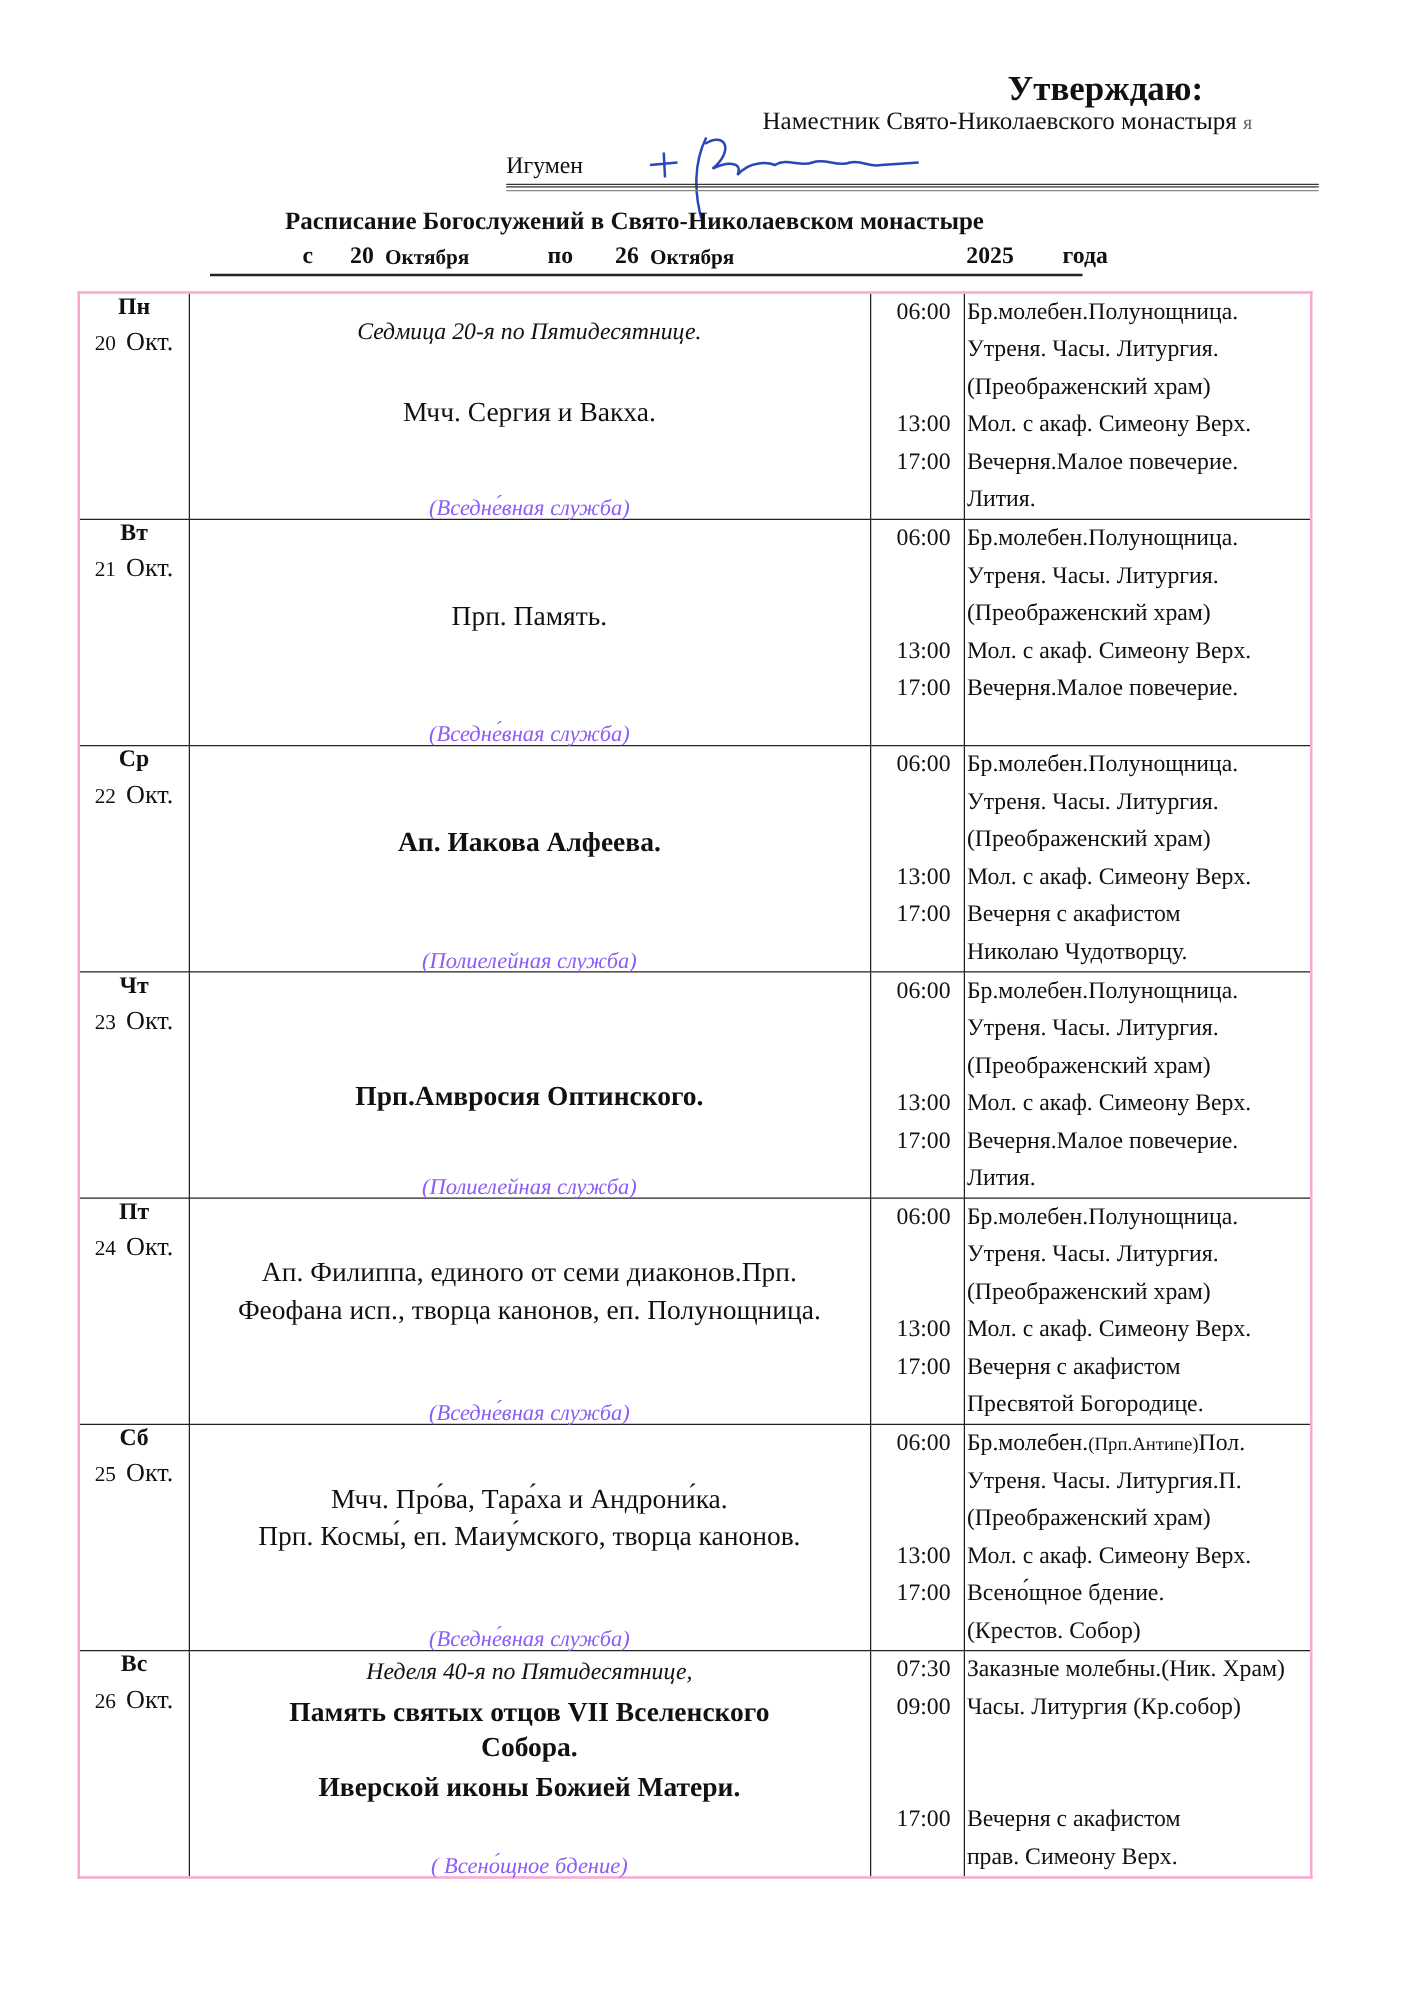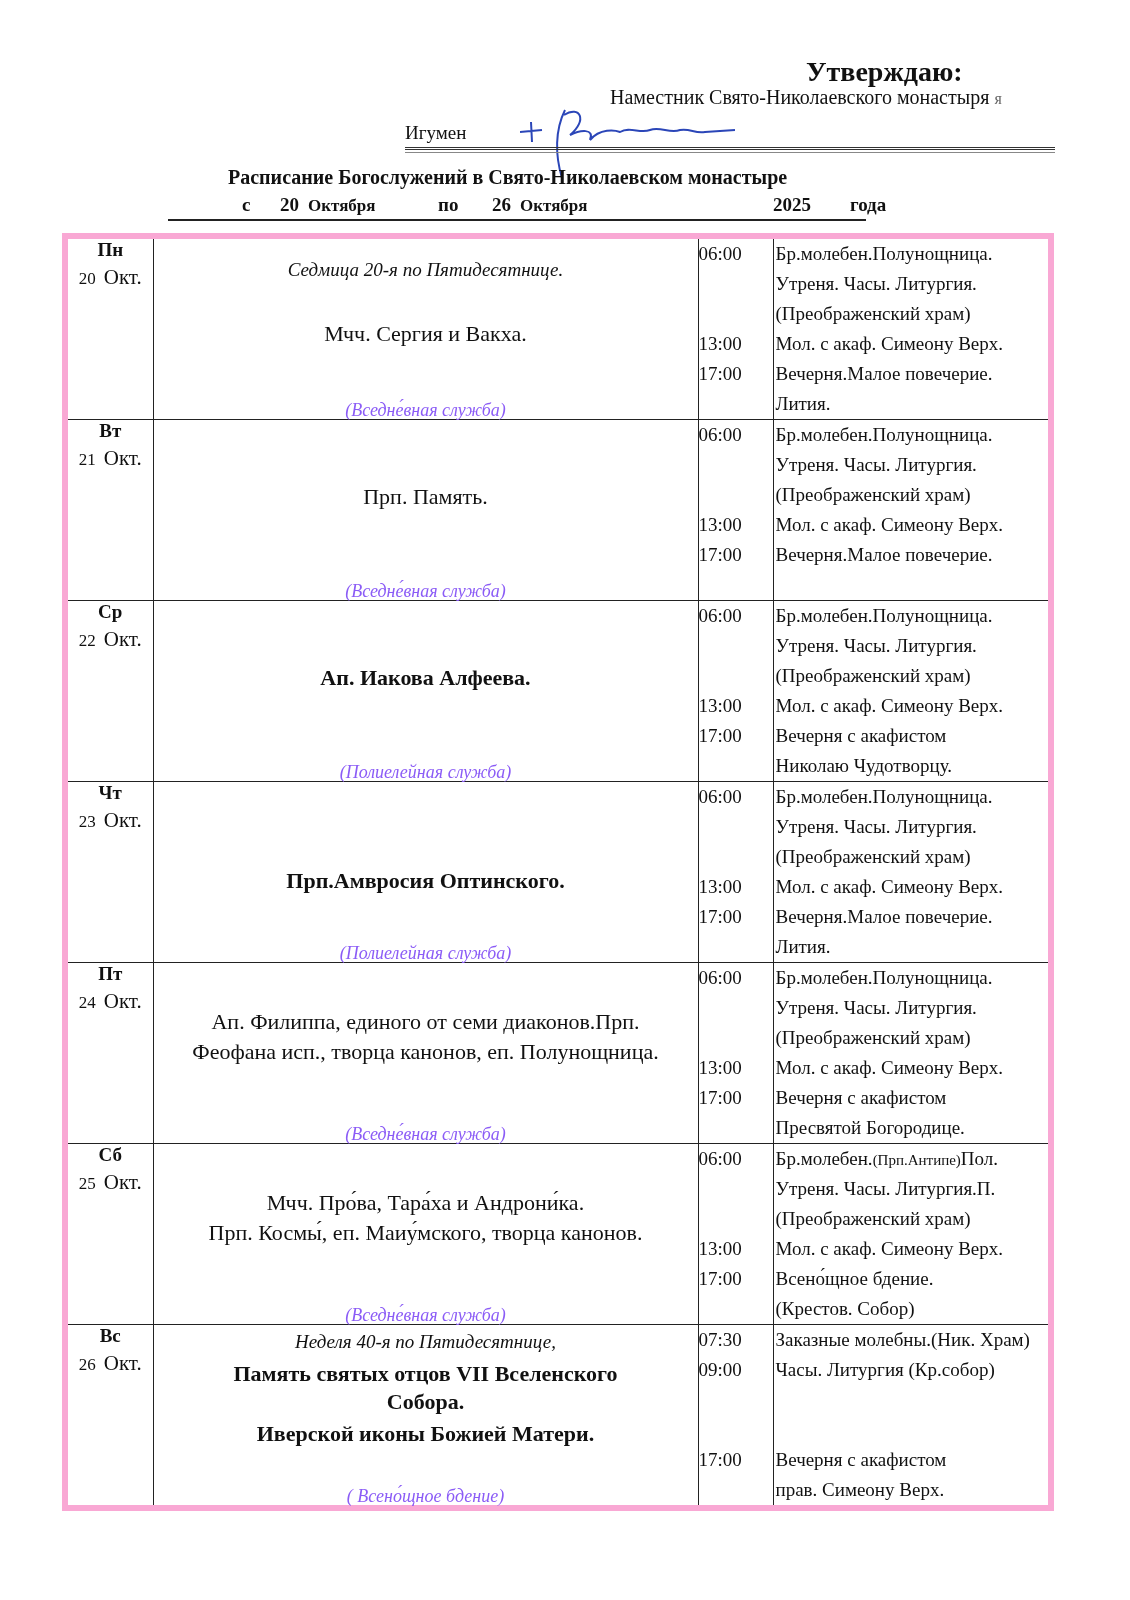--- a/index.html
+++ b/index.html
@@ -12,35 +12,35 @@
   .signature { position:absolute; left:520px; top:100px; width:230px; height:80px; }
   .sig-line { position:absolute; left:405px; top:147px; width:650px; height:0; border-top:3px double #333; }
   .sig-line2 { position:absolute; left:405px; top:152px; width:650px; border-top:1px solid #888; }
   .doc-title { position:absolute; left:228px; top:166px; font-size:20px; font-weight:bold; white-space:nowrap; }
   .period { position:absolute; left:168px; top:194px; width:700px; font-size:19px; font-weight:bold; }
   .period-line { position:absolute; left:168px; top:219px; width:698px; border-top:2px solid #222; }
   .period span { position:absolute; top:0; white-space:nowrap; }
   .period .sm { font-size:17px; }
 
   table.sched { position:absolute; left:62px; top:233px; width:986px; border-collapse:collapse;
-                border:6px solid #f9a8d4; table-layout:fixed; }
+                border:2px solid #f9a8d4; table-layout:fixed; }
   table.sched td { border:1.5px solid #222; vertical-align:top; padding:0; }
   col.c-day { width:88px; } col.c-feast { width:545px; } col.c-time { width:75px; } col.c-svc { width:278px; }
   tr.day-row { height:180px; }
   td.day { text-align:center; vertical-align:middle; font-size:17px; }
   .dow { font-weight:bold; font-size:19px; display:block; margin-bottom:4px; }
   .dnum { font-size:17px; } .dmon { font-size:21px; margin-left:8px; }
   td.feast { position:relative; text-align:center; }
   .feast-inner { position:absolute; left:0; right:0; top:0; bottom:0; }
   .pre { position:absolute; left:0; right:0; font-style:italic; font-size:19px; }
   .main { position:absolute; left:0; right:0; font-size:22px; line-height:30px; }
   .main.bold { font-weight:bold; }
   .rank { position:absolute; left:0; right:0; bottom:-2px; font-style:italic; font-size:18px; color:#8b5cf6; }
   td.times, td.svcs { font-size:19px; line-height:30px; }
-  td.times div { padding-right:10px; height:30px; }
+  td.times div { text-align:right; padding-right:10px; height:30px; }
   td.svcs div { padding-left:2px; white-space:nowrap; overflow:hidden; height:30px; }
   .small { font-size:15px; }
 </style>
 </head>
 <body>
 
 <div class="approve">Утверждаю:</div>
 <div class="vicar">
   <span>Наместник Свято-Николаевского монастыря</span>
   <span class="tail">я</span>

